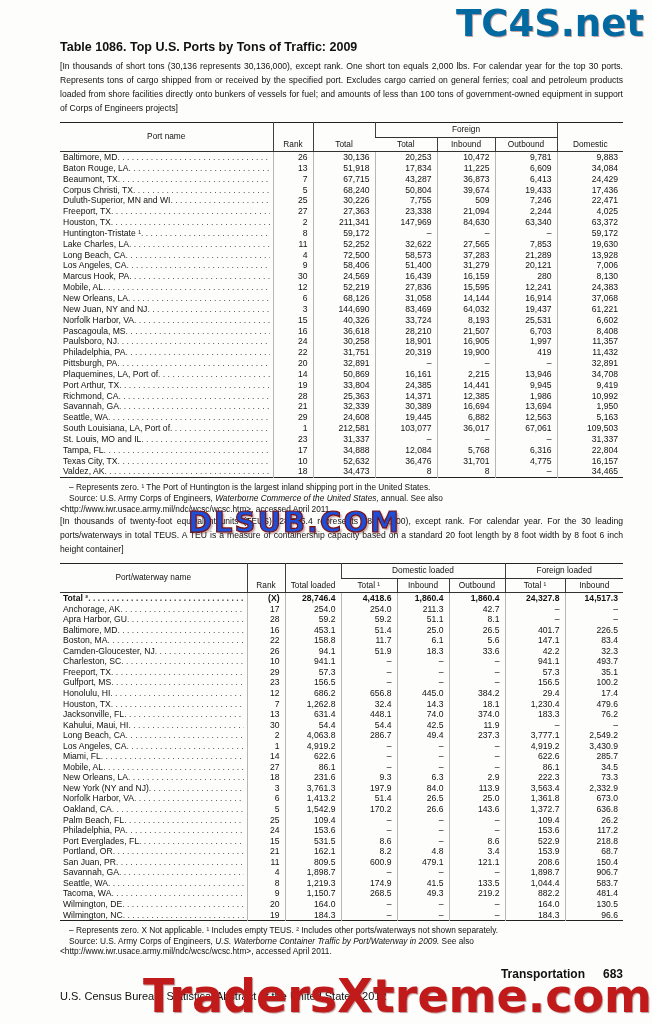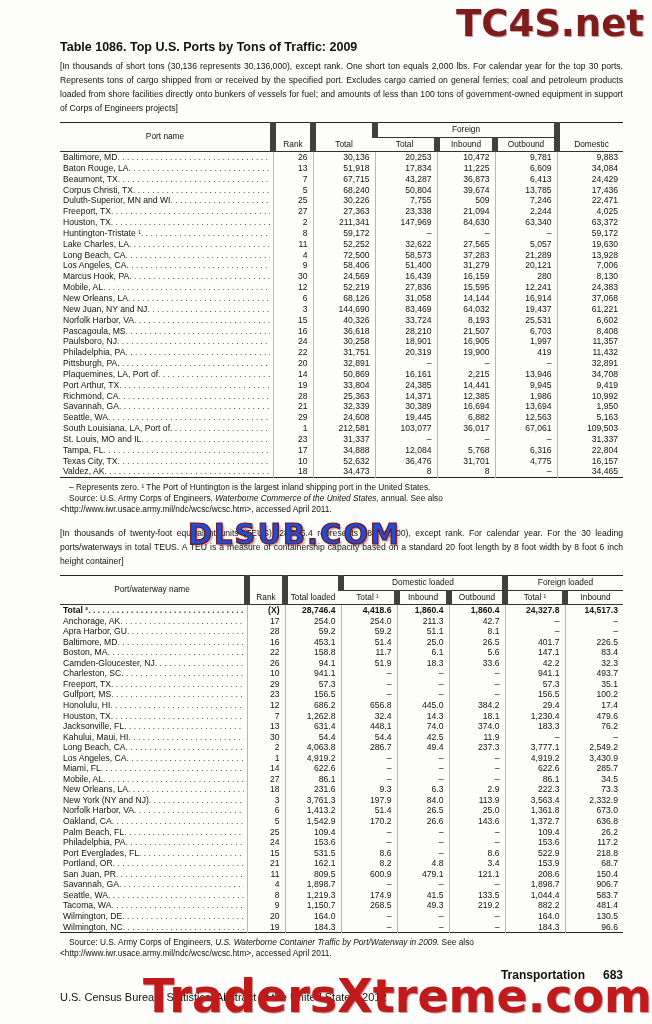--- a/index.html
+++ b/index.html
@@ -10,57 +10,57 @@
   }
   .content { position:absolute; left:60px; top:40px; width:563px; }
 
   .tbl-title { font-size:12.5px; font-weight:bold; margin:0 0 5px 0; }
   .intro { font-size:8.6px; line-height:14px; text-align:justify; margin:0 0 7px 0; }
 
   table { border-collapse:collapse; width:100%; table-layout:fixed; }
   table { border-top:1.4px solid #222; border-bottom:1.4px solid #222; }
   thead th {
     font-weight:normal; font-size:8.3px; text-align:center;
-    border-bottom:1px solid #333; border-left:6px solid #404040;
+    border-bottom:1px solid #333; border-left:1px solid #404040;
     vertical-align:bottom; padding:2px 2px 2px 2px; line-height:9.5px;
   }
   thead th:first-child { border-left:none; }
   thead th.mid { vertical-align:middle; }
   tbody td {
     border-left:1px solid #b7b7b7; padding:0 3px;
     font-size:8.6px; line-height:10.85px; white-space:nowrap; overflow:hidden;
   }
   .t87 tbody td { line-height:10.55px; }
   tbody td:first-child { border-left:none; }
   tbody td.num { text-align:right; padding-right:5px; }
   tr.total-row td { font-weight:bold; }
   .nw { display:flex; }
   .nm { white-space:nowrap; }
   .leader { flex:1 1 auto; overflow:hidden; white-space:nowrap; color:#444; }
   .leader::before { content:" . . . . . . . . . . . . . . . . . . . . . . . . . . . . . . . . . . . . . . . . . . . ."; }
 
-  .notes { margin-top:4px; margin-bottom:12px; }
+  .notes { margin-top:4px; margin-bottom:0; }
   .fnote, .src { font-size:8.3px; line-height:10.6px; text-indent:9px; }
 
   .footer-right { text-align:right; font-size:12px; font-weight:bold; margin-top:10px; }
   .footer-right .pgnum { margin-left:18px; }
   .footer-left { font-size:11px; margin-top:9px; }
 
   .wm { font-family:"DejaVu Sans", sans-serif; font-weight:bold; position:absolute; pointer-events:none; }
   .wm-top { top:2px; right:8px; font-size:37px; letter-spacing:0px; text-shadow:1px 1px 0 rgba(110,0,0,.35); }
   .intro-wrap { position:relative; }
   .wm-mid { top:-9px; left:128px; font-size:29px; letter-spacing:2px;
             -webkit-text-stroke:1.2px #7d0f0f; text-shadow:2px 2px 2px rgba(90,0,0,.35); }
   .wm-bottom { bottom:1px; left:0; width:100%; text-align:right; font-size:46px;
                text-shadow:1px 1px 1px rgba(90,0,0,.4); }
 </style>
 </head>
 <body>
 
-<div class="wm wm-top" style="color: #7f1d1d;">TC4S.net</div>
+<div class="wm wm-top" style="color: #0369a1;">TC4S.net</div>
 
 <div class="content">
 
   <h1 class="tbl-title">Table 1086. Top U.S. Ports by Tons of Traffic: 2009</h1>
   <p class="intro">[In thousands of short tons (30,136 represents 30,136,000), except rank. One short ton equals 2,000 lbs. For calendar year for the top 30 ports. Represents tons of cargo shipped from or received by the specified port. Excludes cargo carried on general ferries; coal and petroleum products loaded from shore facilities directly onto bunkers of vessels for fuel; and amounts of less than 100 tons of government-owned equipment in support of Corps of Engineers projects]</p>
 
   <table class="t86">
     <colgroup>
       <col style="width:213px">
         <col style="width:40px">
@@ -131,21 +131,21 @@
           <td>
             <div class="nw">
               <span class="nm">Corpus Christi, TX</span>
               <span class="leader"></span>
             </div>
           </td>
           <td class="num">5</td>
           <td class="num">68,240</td>
           <td class="num">50,804</td>
           <td class="num">39,674</td>
-          <td class="num">13,785</td>
+          <td class="num">19,433</td>
           <td class="num">17,436</td>
         </tr>
         <tr>
           <td>
             <div class="nw">
               <span class="nm">Duluth-Superior, MN and WI</span>
               <span class="leader"></span>
             </div>
           </td>
           <td class="num">25</td>
@@ -201,21 +201,21 @@
           <td>
             <div class="nw">
               <span class="nm">Lake Charles, LA</span>
               <span class="leader"></span>
             </div>
           </td>
           <td class="num">11</td>
           <td class="num">52,252</td>
           <td class="num">32,622</td>
           <td class="num">27,565</td>
-          <td class="num">5,057</td>
+          <td class="num">7,853</td>
           <td class="num">19,630</td>
         </tr>
         <tr>
           <td>
             <div class="nw">
               <span class="nm">Long Beach, CA</span>
               <span class="leader"></span>
             </div>
           </td>
           <td class="num">4</td>
@@ -1010,20 +1010,21 @@
           <td class="num">–</td>
           <td class="num">–</td>
           <td class="num">–</td>
           <td class="num">184.3</td>
           <td class="num">96.6</td>
         </tr>
       </tbody>
   </table>
 
   <div class="notes" style="margin-bottom:0">
+    <div class="fnote">– Represents zero. X Not applicable. ¹ Includes empty TEUS. ² Includes other ports/waterways not shown separately.</div>
     <div class="src">
       <span>Source: U.S. Army Corps of Engineers, </span><i>U.S. Waterborne Container Traffic by Port/Waterway in 2009.</i><span> See also &lt;http://www.iwr.usace.army.mil/ndc/wcsc/wcsc.htm&gt;, accessed April 2011.</span>
     </div>
   </div>
 
   <div class="footer-right">
     <span>Transportation</span><span class="pgnum">683</span>
   </div>
   <div class="footer-left">U.S. Census Bureau, Statistical Abstract of the United States: 2012</div>
 

